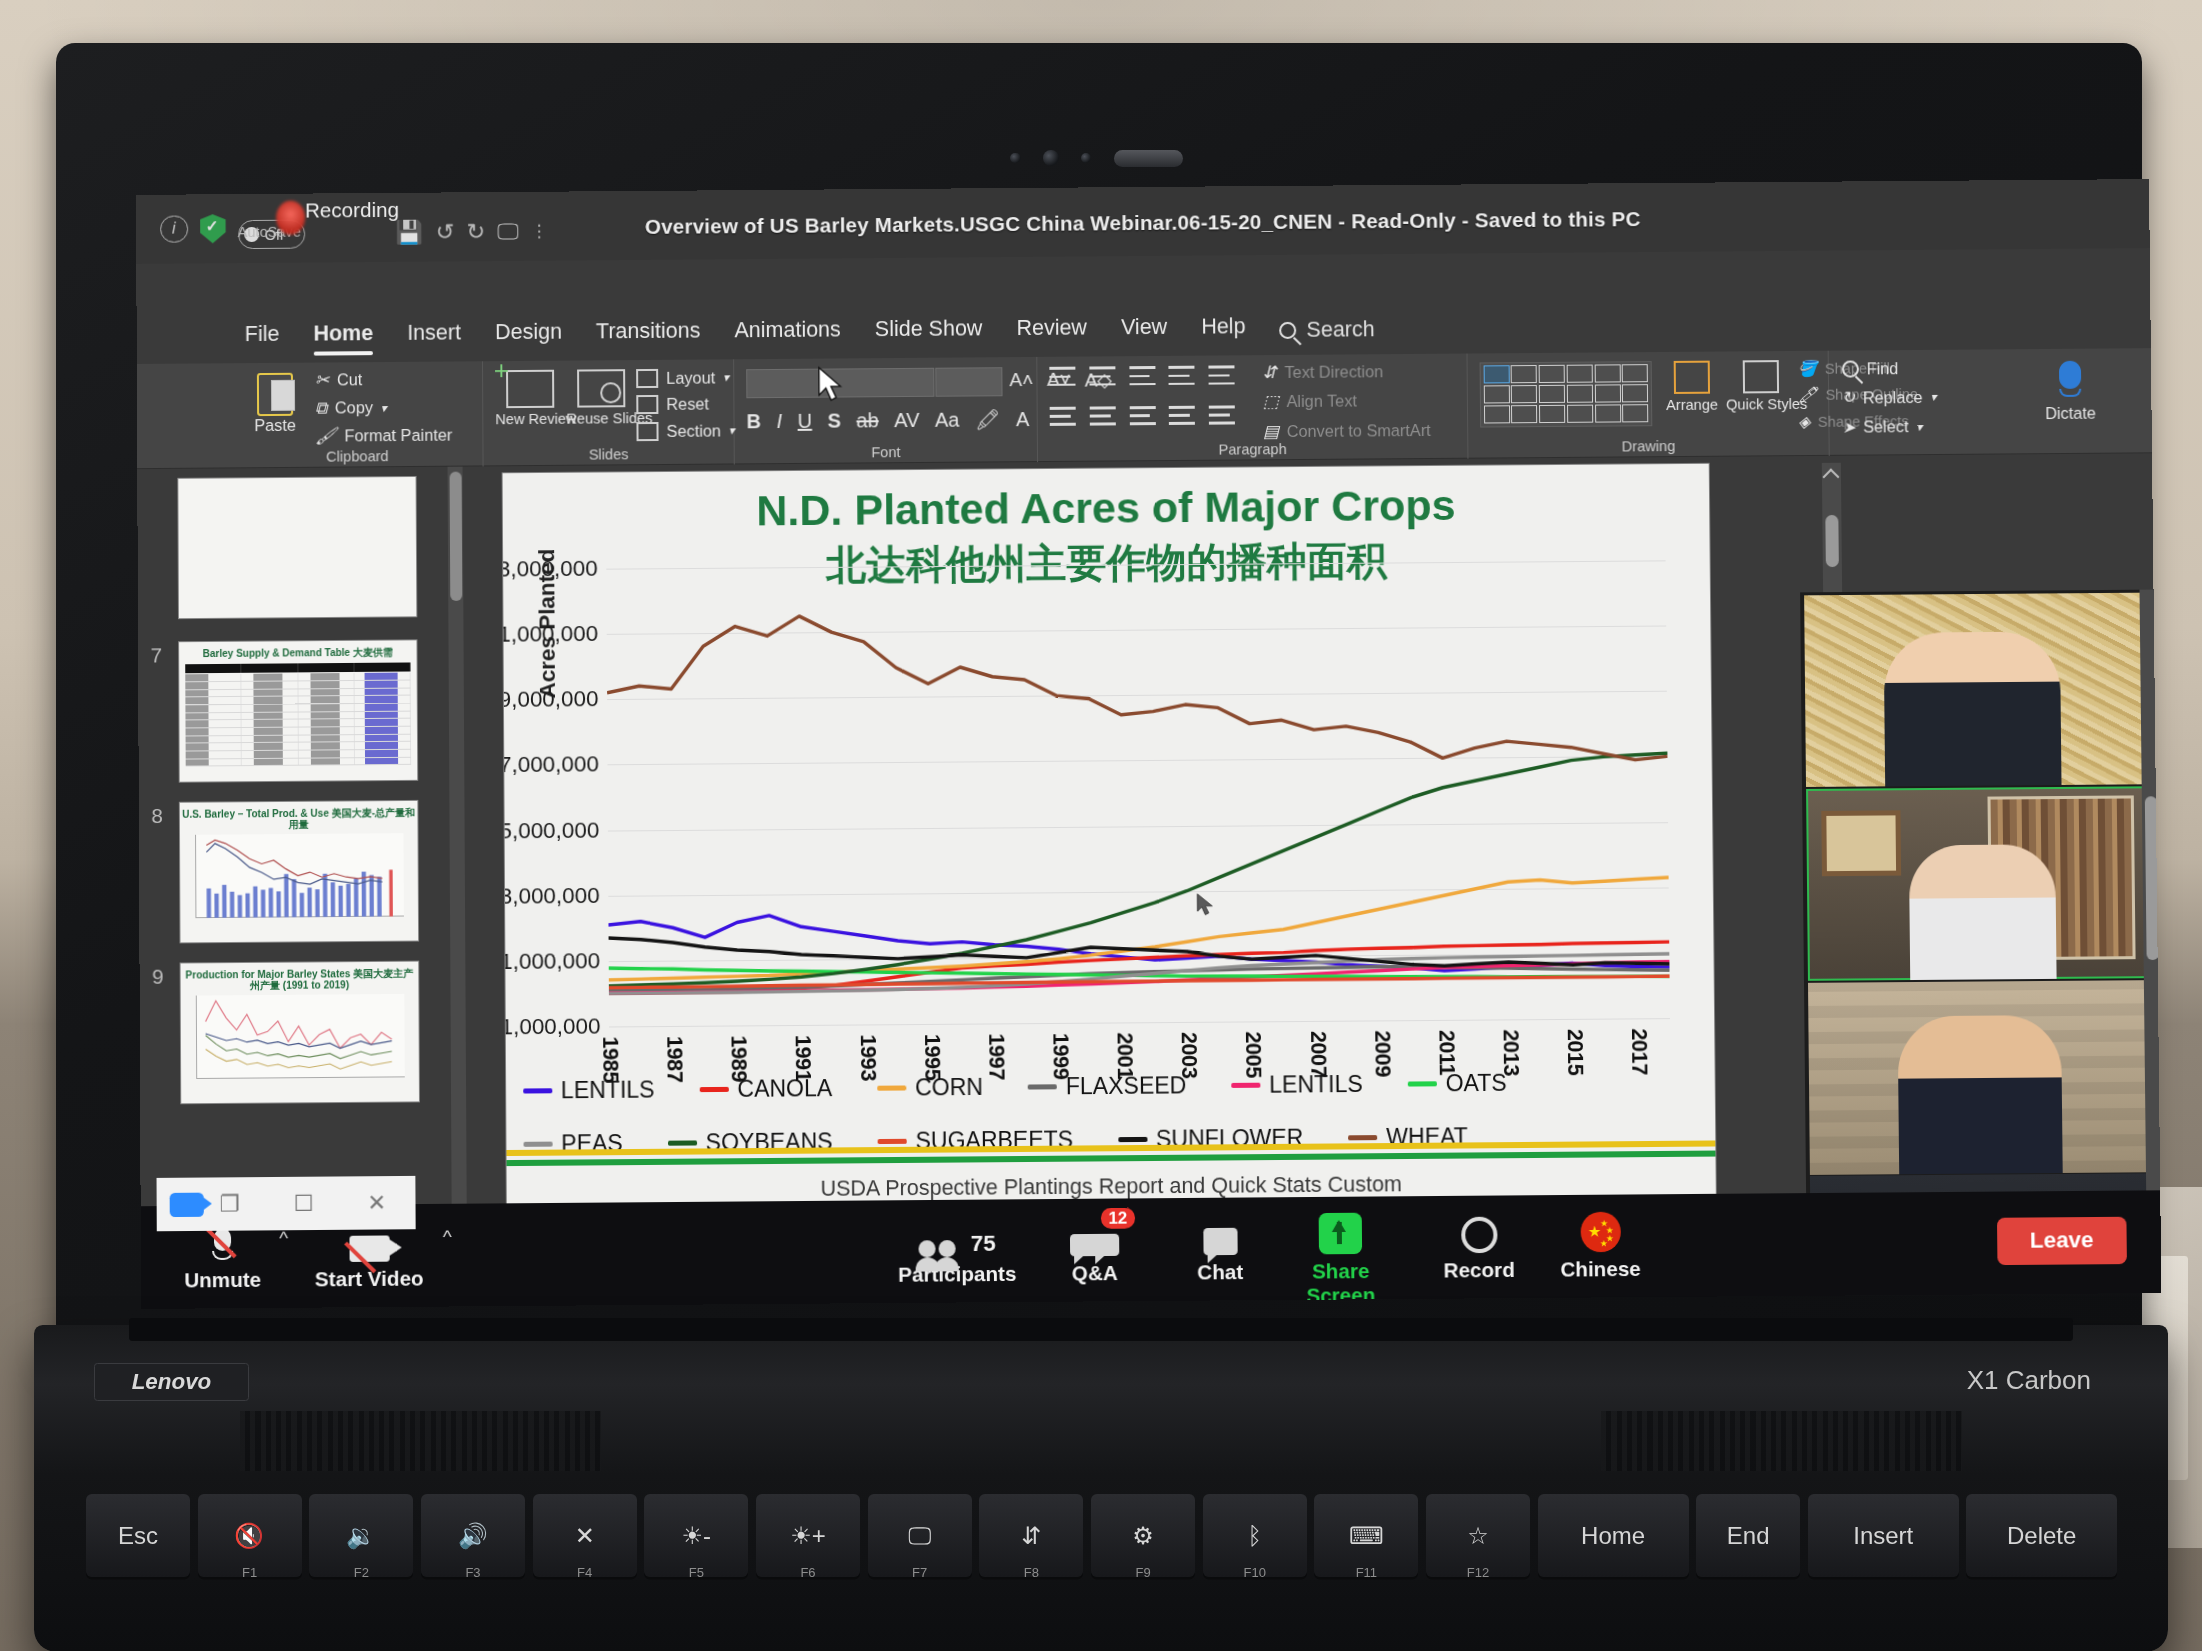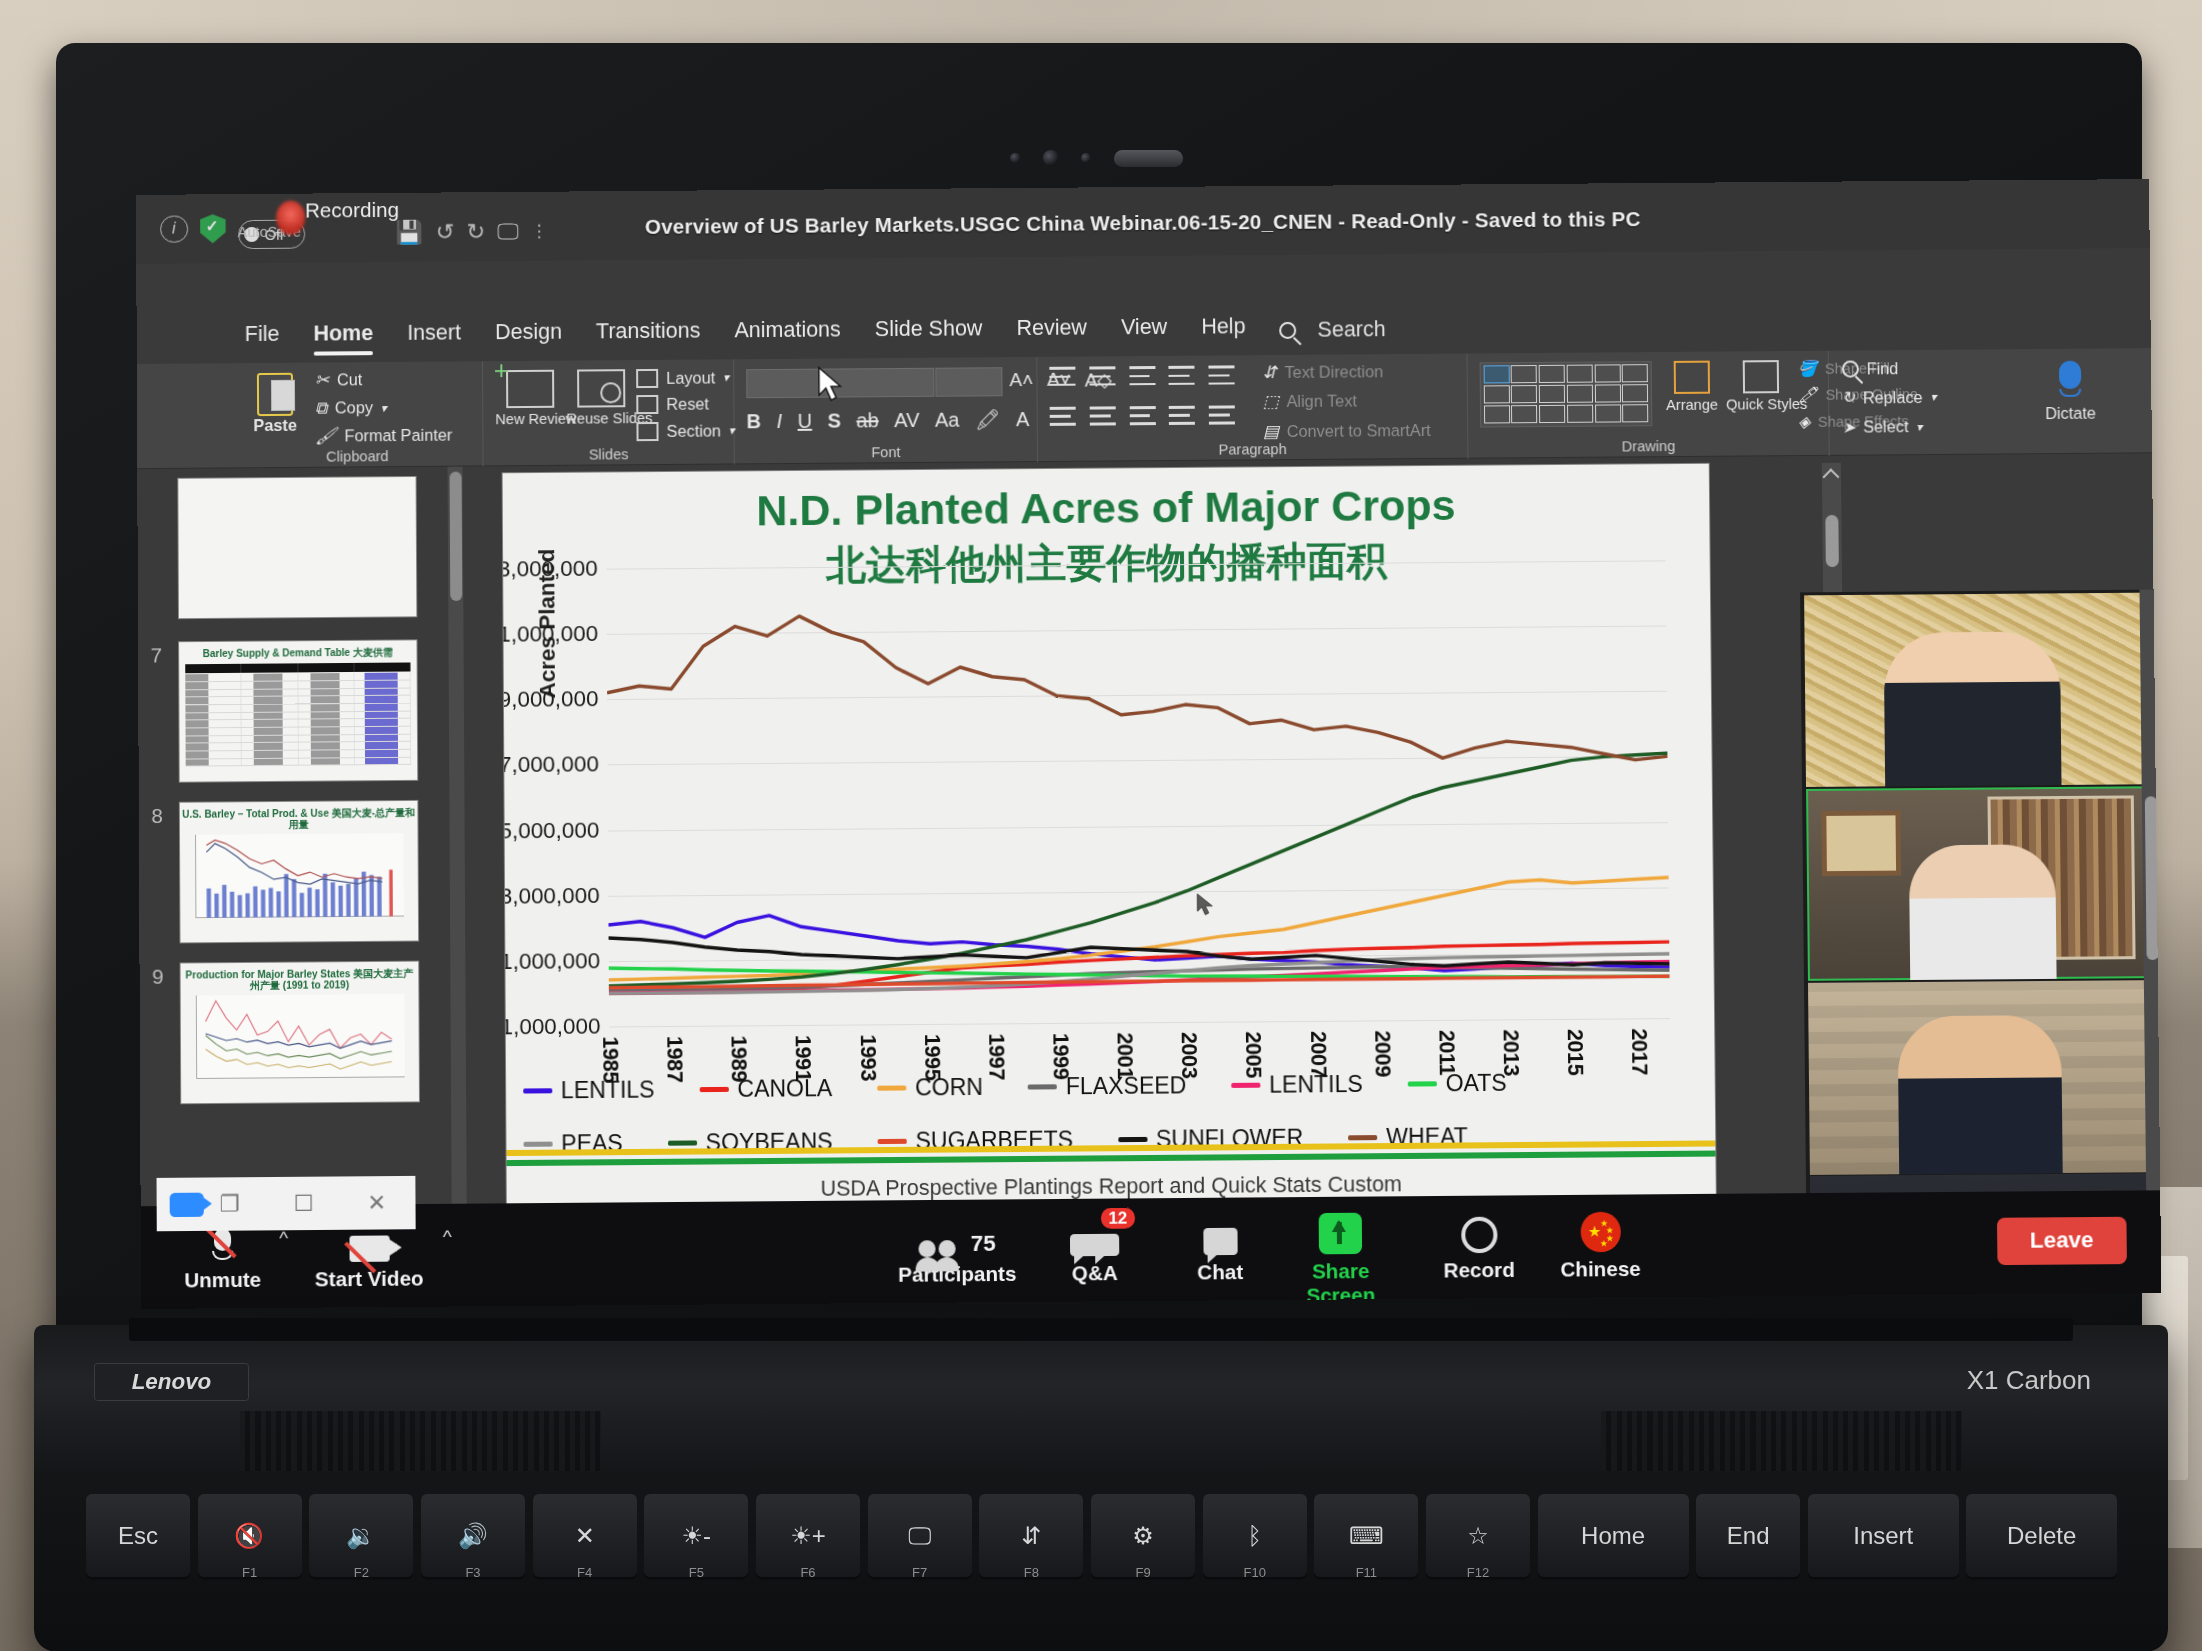--- a/index.html
+++ b/index.html
@@ -116,38 +116,38 @@
   
   #tabs{
     position:absolute;left:0;top:120px;width:100%;height:48px;
     display:flex;align-items:center;padding-left:108px;gap:34px;font-size:21.5px;color:#eaeaea;
   }
   #tabs .tab{position:relative;padding-bottom:6.9px;white-space:nowrap;}
   #tabs .tab.active{font-weight:bold;}
   #tabs .tab.active::after{
     content:"";position:absolute;left:0;right:0;bottom:-1.7px;height:3.4px;background:#f2f2f2;border-radius:1.7px;
   }
-  #search-box{display:flex;align-items:center;gap:21px;color:#e0e0e0;}
+  #search-box{display:flex;align-items:center;gap:10px;color:#e0e0e0;}
   .mag{width:17px;height:17px;border:2.2px solid #e0e0e0;border-radius:50%;position:relative;display:inline-block;}
   .mag::after{content:"";position:absolute;right:-6.9px;bottom:-5.2px;width:9.5px;height:2.2px;background:#e0e0e0;transform:rotate(45deg);}
 
   
   #ribbon{
     position:absolute;left:0;top:169px;width:100%;height:105px;background:#454545;
     border-bottom:0.9px solid #2e2e2e;
   }
   .group{position:absolute;top:0;height:105px;border-right:0.9px solid #565656;}
   .grp-title{position:absolute;bottom:2.6px;width:100%;text-align:center;font-size:14.6px;color:#cfcfcf;}
   .ico-lbl{font-size:16.3px;color:#e6e6e6;white-space:nowrap;}
   .ico-lbl.dim{color:#8e8e8e;}
   .mini{font-size:14.6px;}
 
   
   #g-clip{left:95px;width:251px;}
-  #paste{position:absolute;left:12px;top:10.3px;width:62px;text-align:center;font-weight:bold;}
+  #paste{position:absolute;left:12px;top:10.3px;width:62px;text-align:center;}
   .clip-ico{width:36px;height:43px;border:2.6px solid #e6c84a;border-radius:3.4px;margin:0 auto;position:relative;background:#4a4a4a;}
   .clip-ico::after{content:"";position:absolute;left:12px;top:5.2px;width:22.4px;height:29px;background:#d8d8d8;border:1.7px solid #bbb;}
   #clip-col{position:absolute;left:83px;top:6.9px;display:flex;flex-direction:column;gap:7.7px;}
   .clip-row{display:flex;align-items:center;gap:7.7px;}
 
   
   #g-slides{left:346px;width:251px;}
   .slide-btn{position:absolute;top:8.6px;text-align:center;width:69px;}
   .slide-ico{width:48px;height:38px;border:2.6px solid #cfcfcf;margin:0 auto 3.4px;position:relative;}
   .slide-ico.plus::before{content:"+";position:absolute;left:-13.8px;top:-17px;color:#7ed17e;font-size:26px;}

